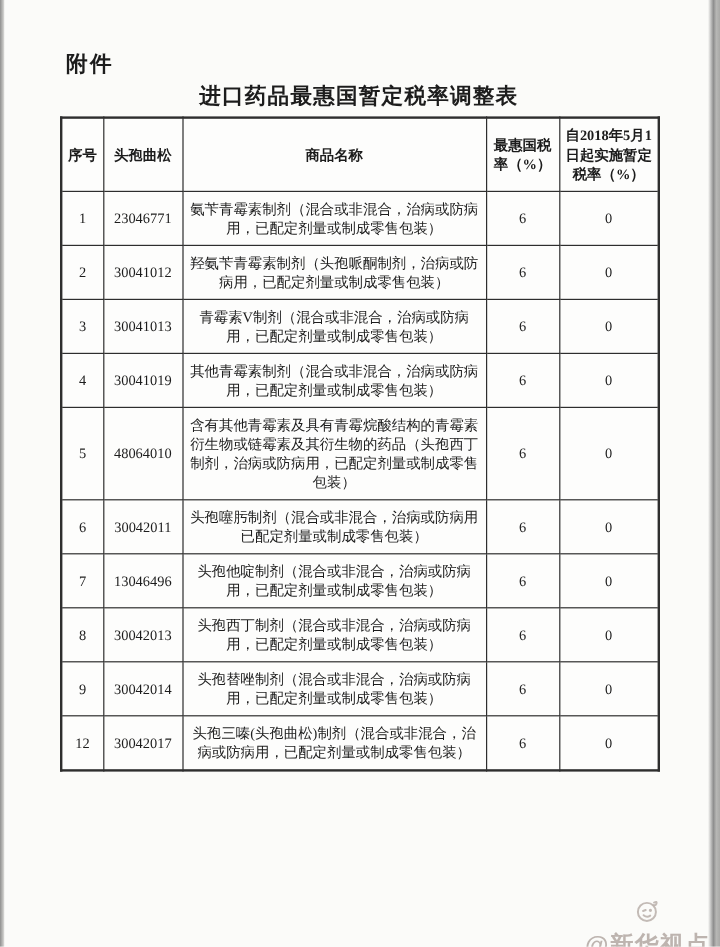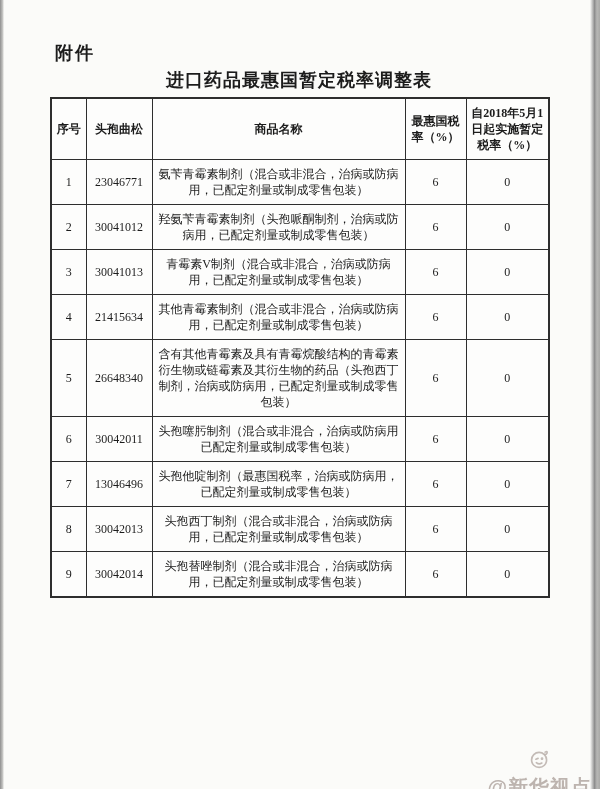--- a/index.html
+++ b/index.html
@@ -110,57 +110,64 @@
     </tr>
         <tr>
       <td class="num">3</td>
       <td class="num">30041013</td>
       <td class="name">青霉素V制剂（混合或非混合，治病或防病用，已配定剂量或制成零售包装）</td>
       <td class="num">6</td>
       <td class="num">0</td>
     </tr>
         <tr>
       <td class="num">4</td>
-      <td class="num">21415634</td>
+      <td class="num">30041019</td>
       <td class="name">其他青霉素制剂（混合或非混合，治病或防病用，已配定剂量或制成零售包装）</td>
       <td class="num">6</td>
       <td class="num">0</td>
     </tr>
         <tr>
       <td class="num">5</td>
-      <td class="num">26648340</td>
+      <td class="num">48064010</td>
       <td class="name">含有其他青霉素及具有青霉烷酸结构的青霉素衍生物或链霉素及其衍生物的药品（头孢西丁制剂，治病或防病用，已配定剂量或制成零售包装）</td>
       <td class="num">6</td>
       <td class="num">0</td>
     </tr>
         <tr>
       <td class="num">6</td>
       <td class="num">30042011</td>
       <td class="name">头孢噻肟制剂（混合或非混合，治病或防病用已配定剂量或制成零售包装）</td>
       <td class="num">6</td>
       <td class="num">0</td>
     </tr>
         <tr>
       <td class="num">7</td>
       <td class="num">13046496</td>
-      <td class="name">头孢他啶制剂（最惠国税率，治病或防病用，已配定剂量或制成零售包装）</td>
+      <td class="name">头孢他啶制剂（混合或非混合，治病或防病用，已配定剂量或制成零售包装）</td>
       <td class="num">6</td>
       <td class="num">0</td>
     </tr>
         <tr>
       <td class="num">8</td>
       <td class="num">30042013</td>
       <td class="name">头孢西丁制剂（混合或非混合，治病或防病用，已配定剂量或制成零售包装）</td>
       <td class="num">6</td>
       <td class="num">0</td>
     </tr>
         <tr>
       <td class="num">9</td>
       <td class="num">30042014</td>
       <td class="name">头孢替唑制剂（混合或非混合，治病或防病用，已配定剂量或制成零售包装）</td>
+      <td class="num">6</td>
+      <td class="num">0</td>
+    </tr>
+        <tr>
+      <td class="num">12</td>
+      <td class="num">30042017</td>
+      <td class="name">头孢三嗪(头孢曲松)制剂（混合或非混合，治病或防病用，已配定剂量或制成零售包装）</td>
       <td class="num">6</td>
       <td class="num">0</td>
     </tr>
       </tbody>
   </table>
 
   <div class="watermark">
     <span>
       <svg width="22" height="22" viewBox="0 0 24 24">
         <g fill="none" stroke="rgba(178,167,162,0.9)" stroke-width="1.8" stroke-linecap="round">

